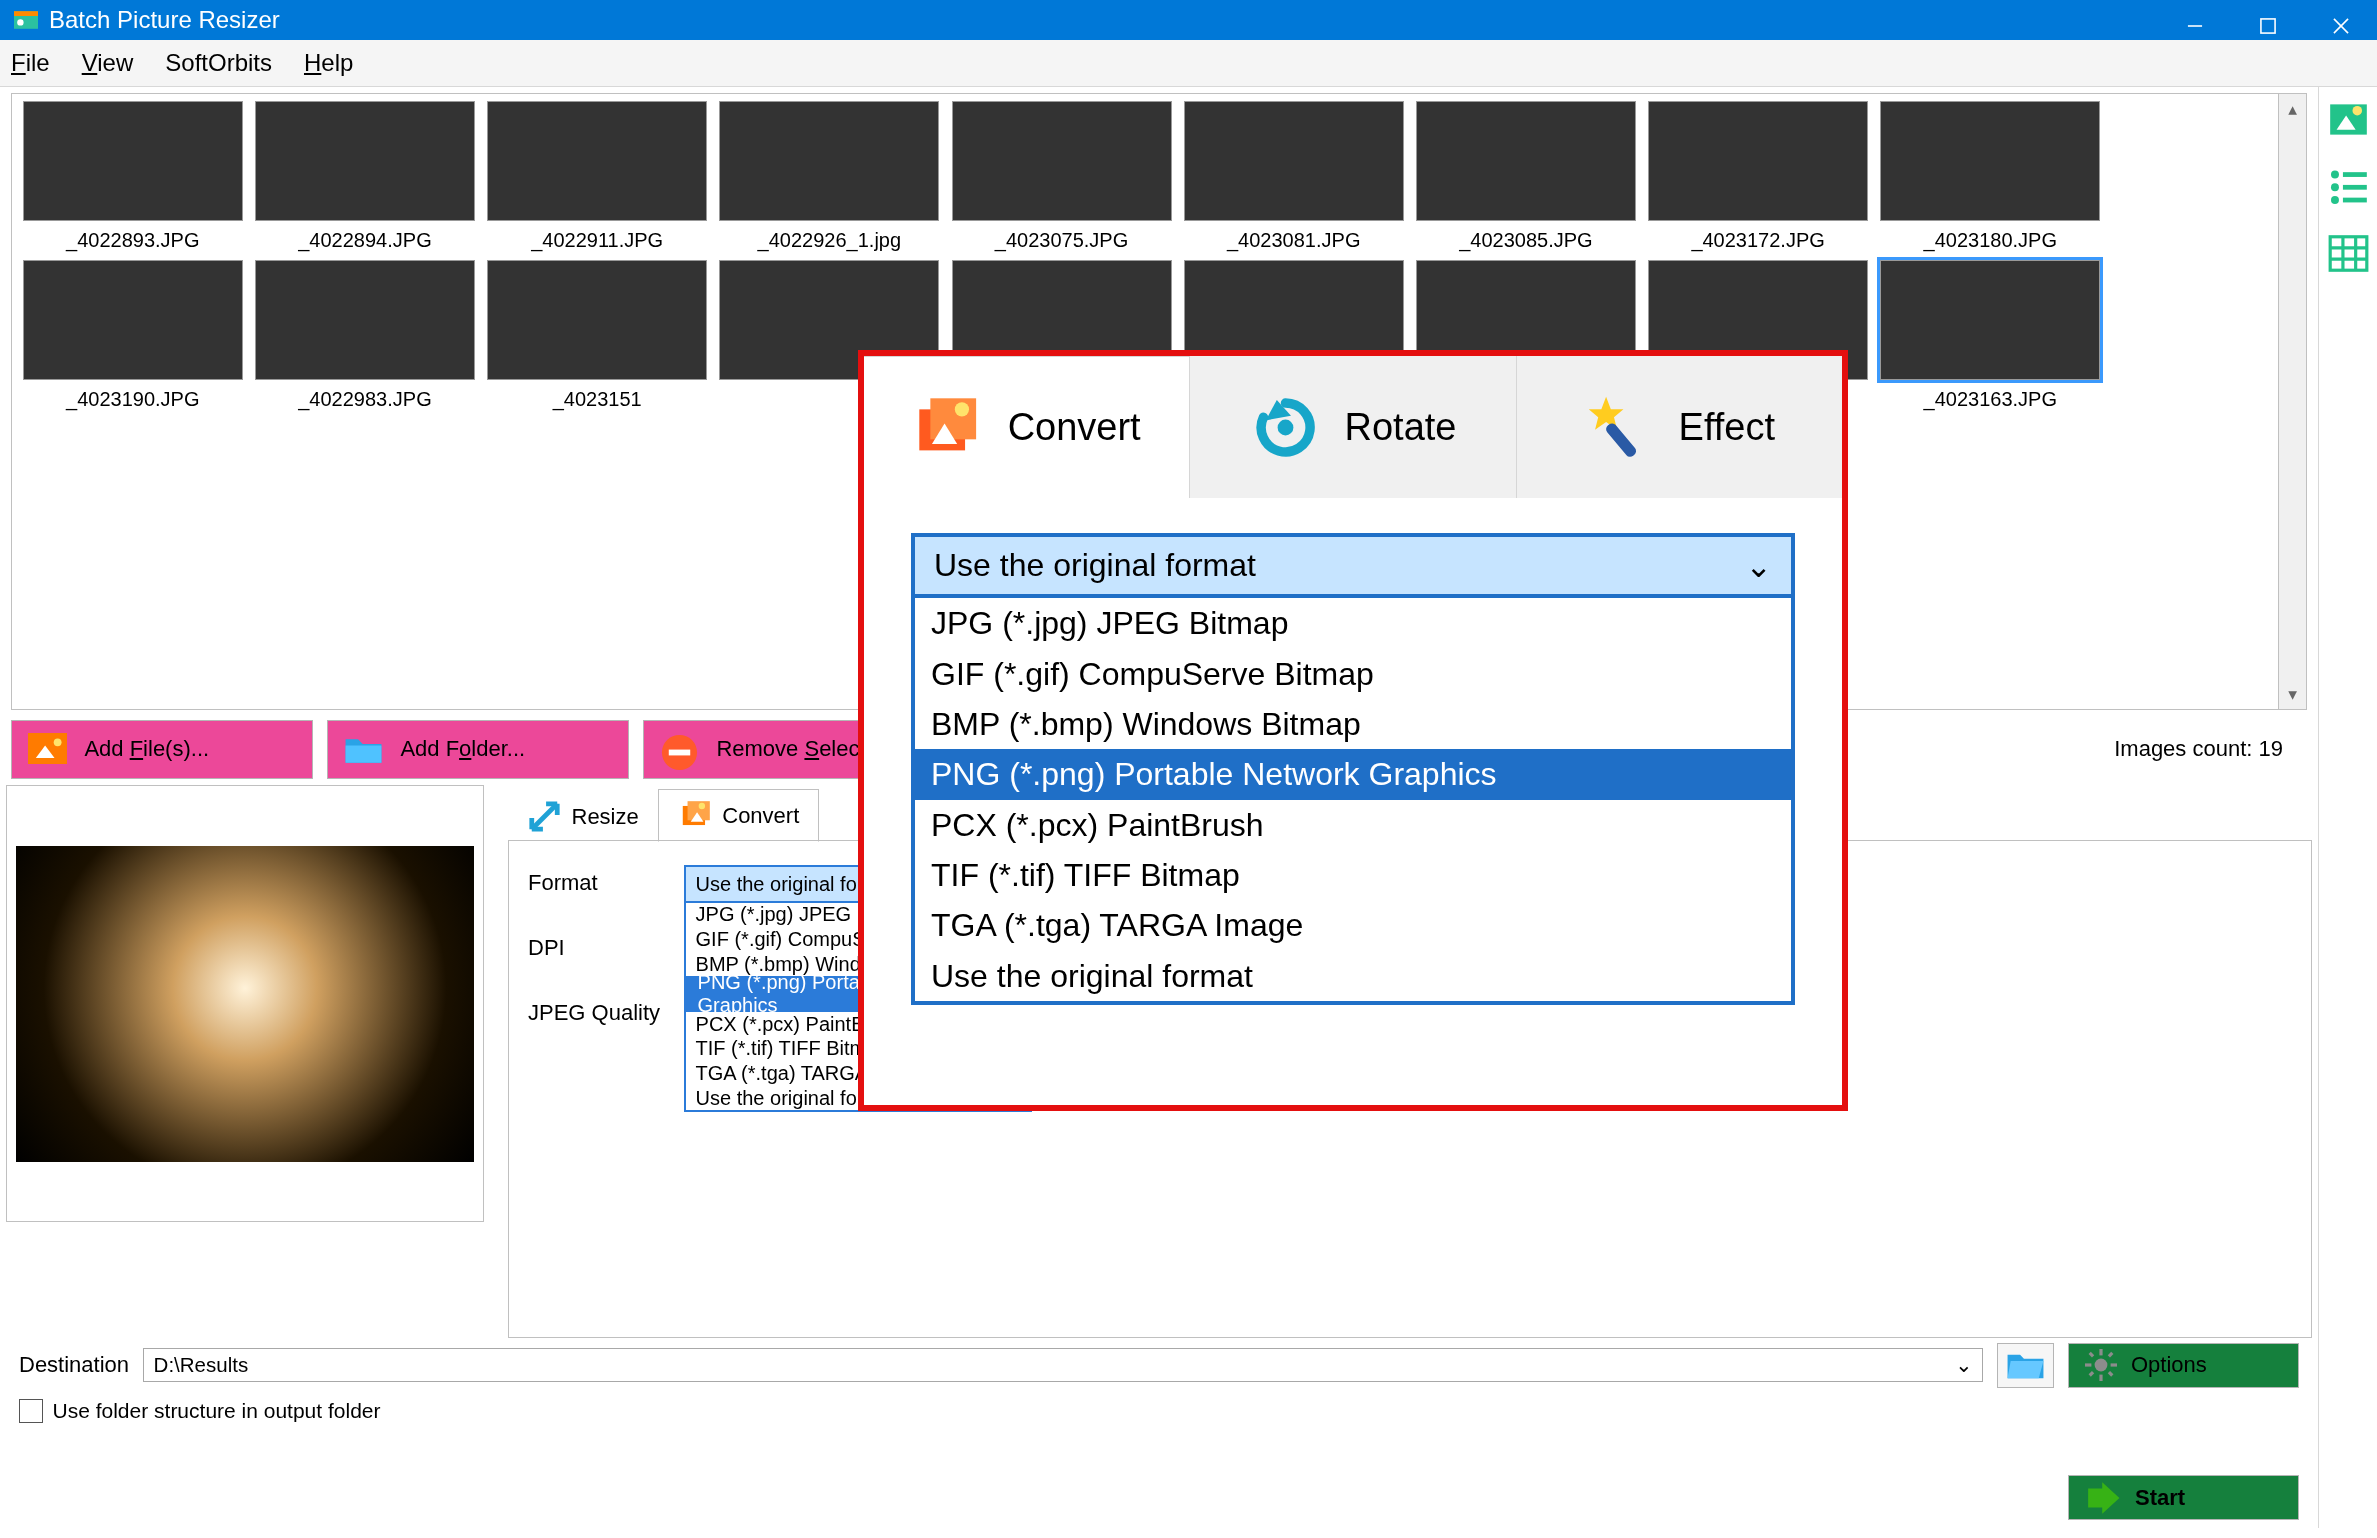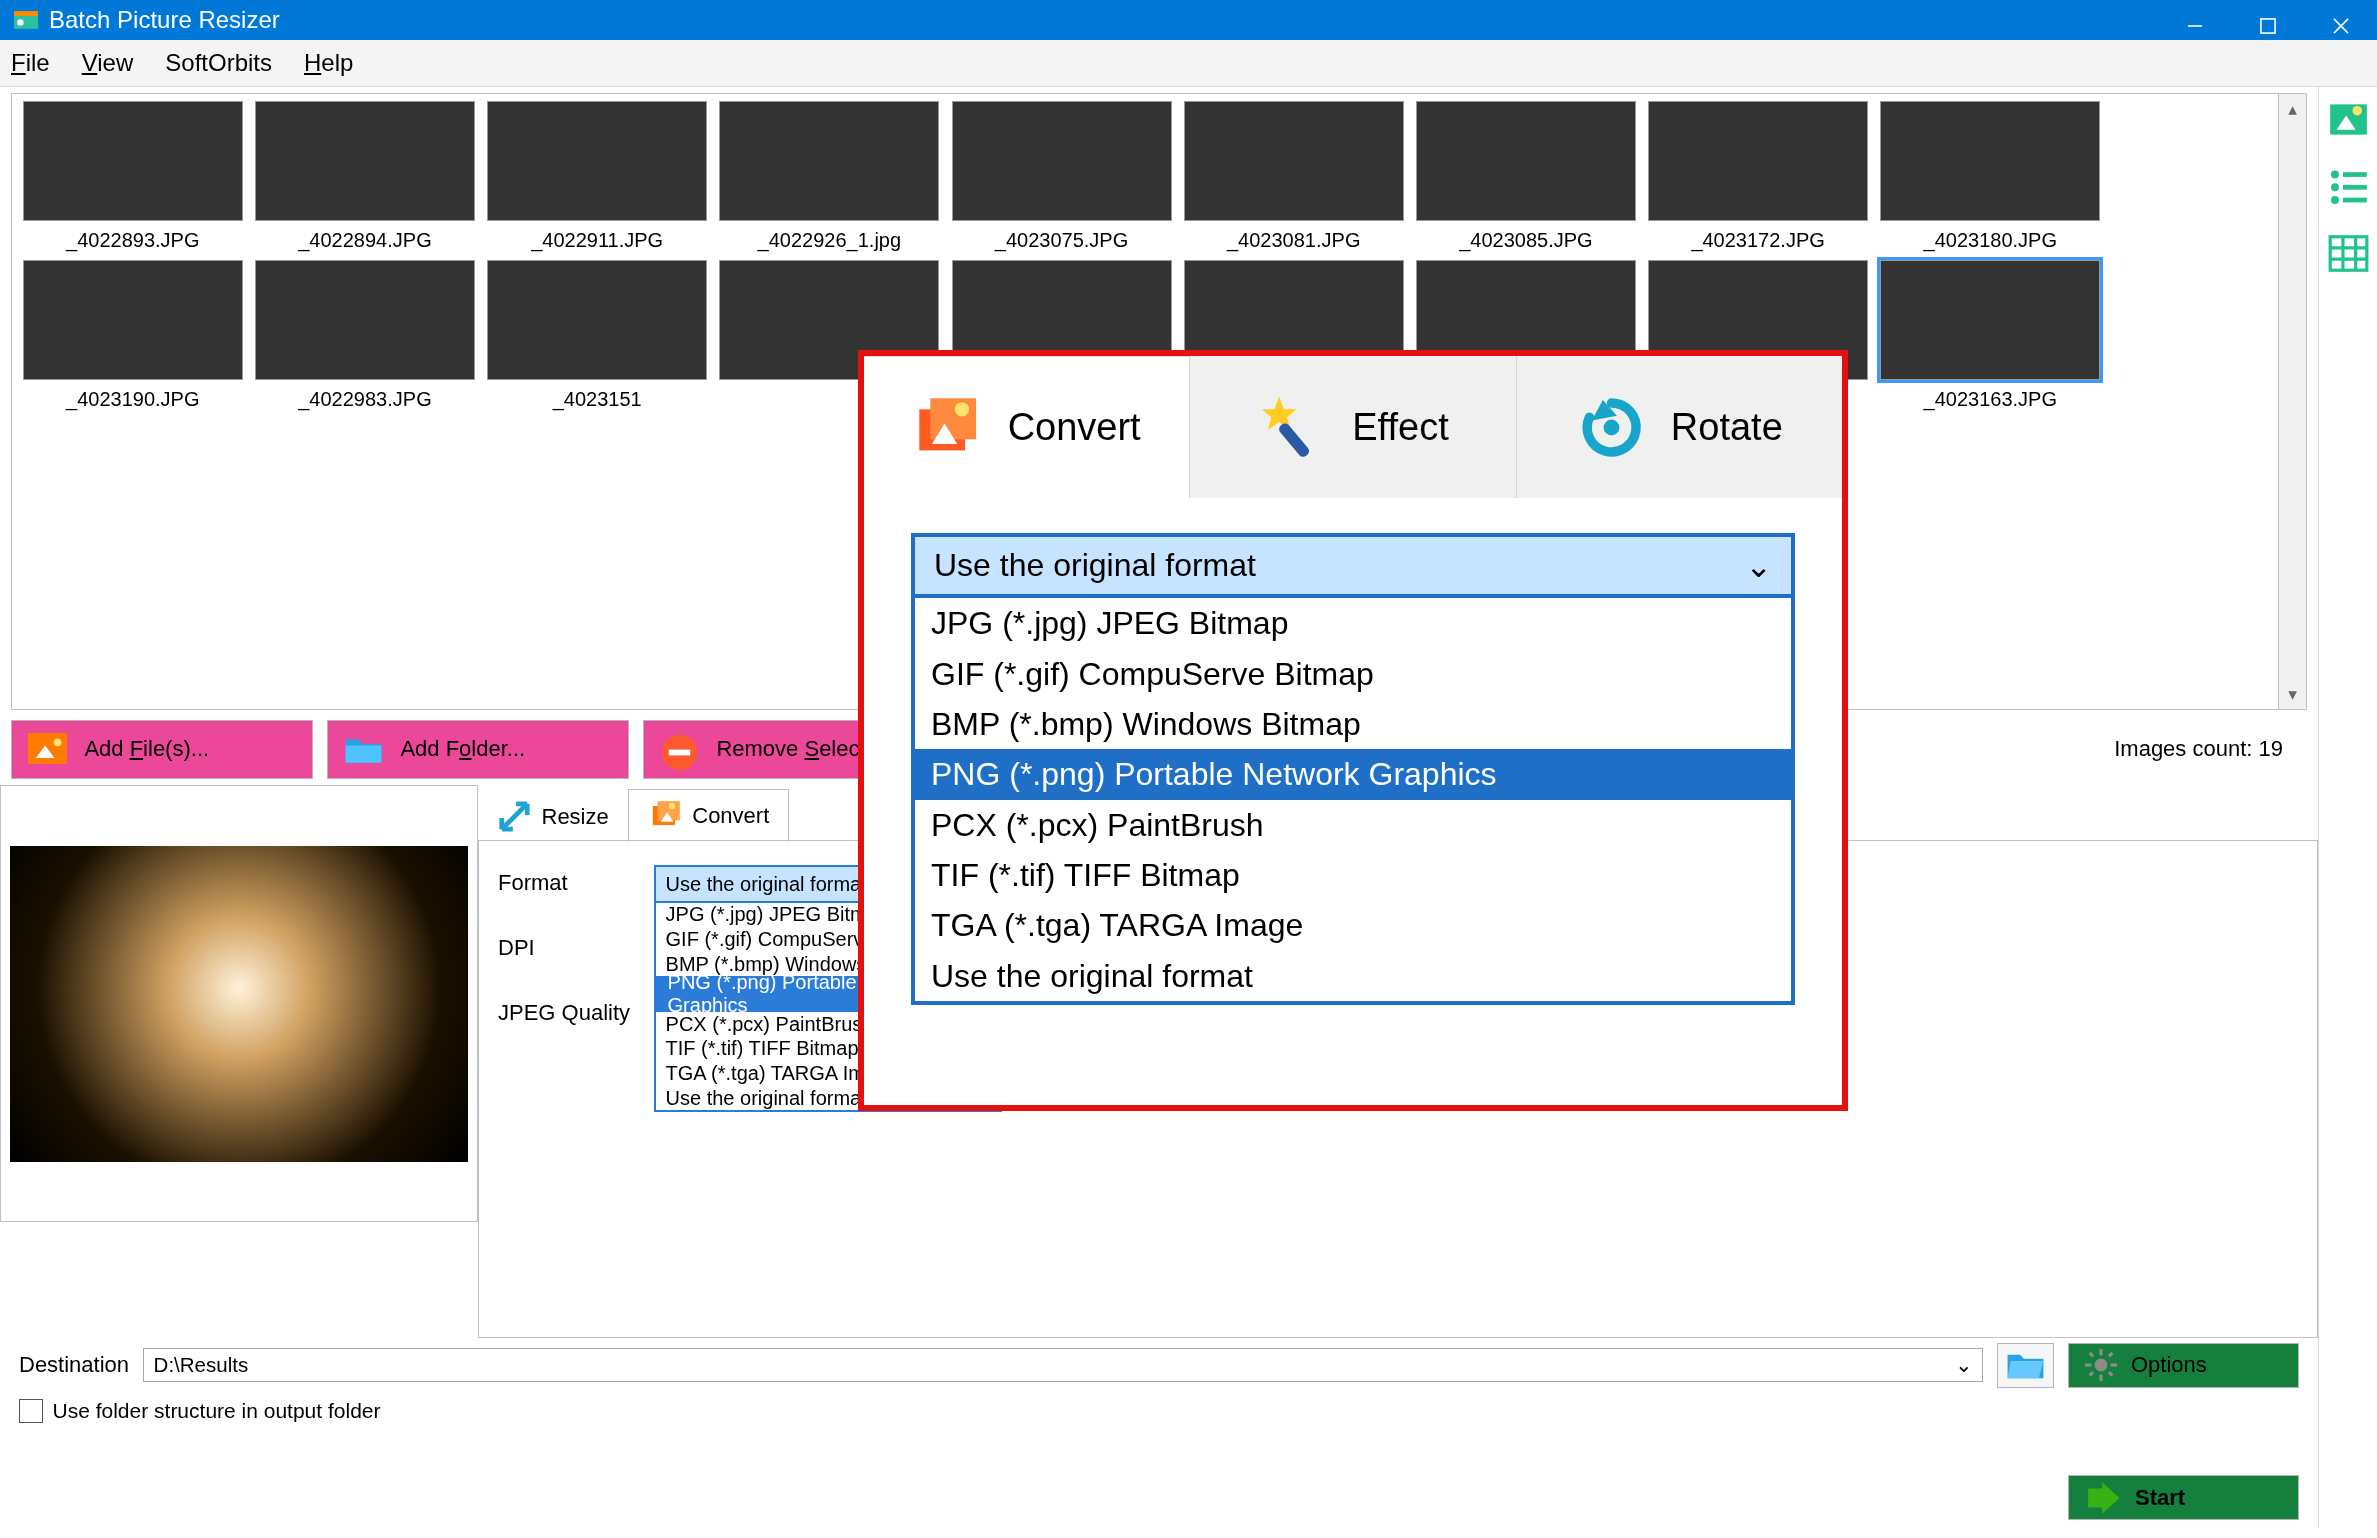--- a/index.html
+++ b/index.html
@@ -183,22 +183,22 @@
 .filebar .spacer { flex: 1; }
 .filebar .count {
   font-size: 22px;
   padding-right: 24px;
 }
 
 
 .lower {
   flex: 1;
   display: flex;
-  padding: 0 0;
-  gap: 0;
+  padding: 0 6px;
+  gap: 24px;
   justify-content: space-between;
 }
 .preview {
   width: 476px;
   height: 435px;
   border: 1.6px solid #c0c0c0;
   background: #fff;
   display: flex;
   align-items: center;
   justify-content: center;
@@ -698,35 +698,35 @@
             <rect x="22" y="8" width="58" height="52" fill="#ff8a3d"></rect>
             <polygon points="24,66 40,40 56,66" fill="#fff"></polygon>
             <circle cx="62" cy="22" r="9" fill="#ffe36b"></circle>
           </svg>
       </span>
       <span>Convert</span>
     </div>
     <div class="otab">
       <span class="oicon">
         <svg viewBox="0 0 90 90">
-            <polygon points="28,6 34,22 50,22 38,32 42,48 28,38 14,48 18,32 6,22 22,22" fill="#ffcc1f"></polygon>
-            <rect x="40" y="36" width="14" height="50" rx="6" transform="rotate(-40 47 61)" fill="#2a5aa5"></rect>
-          </svg>
-      </span>
-      <span>Effect</span>
-    </div>
-    <div class="otab">
-      <span class="oicon">
-        <svg viewBox="0 0 90 90">
             <path d="M45 14a31 31 0 1 1-28 18" fill="none" stroke="#17a6c9" stroke-width="12" stroke-linecap="round"></path>
             <polygon points="34,10 20,36 52,30" fill="#17a6c9"></polygon>
             <circle cx="45" cy="45" r="10" fill="#17a6c9"></circle>
           </svg>
       </span>
       <span>Rotate</span>
+    </div>
+    <div class="otab">
+      <span class="oicon">
+        <svg viewBox="0 0 90 90">
+            <polygon points="28,6 34,22 50,22 38,32 42,48 28,38 14,48 18,32 6,22 22,22" fill="#ffcc1f"></polygon>
+            <rect x="40" y="36" width="14" height="50" rx="6" transform="rotate(-40 47 61)" fill="#2a5aa5"></rect>
+          </svg>
+      </span>
+      <span>Effect</span>
     </div>
   </div>
   <div class="obody">
     <div class="osel">
       <span>Use the original format</span>
       <span>⌄</span>
     </div>
     <div class="olist" id="overlay-format-list">
         <div class="oopt">JPG (*.jpg) JPEG Bitmap</div>
         <div class="oopt">GIF (*.gif) CompuServe Bitmap</div>

